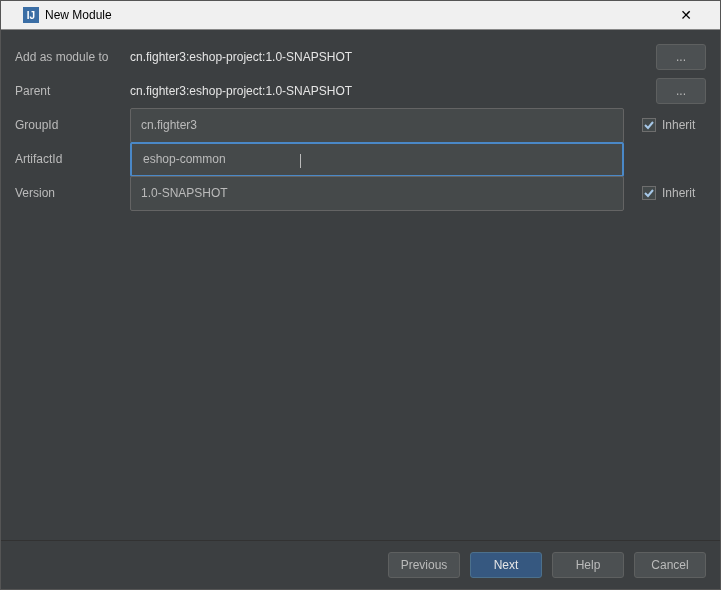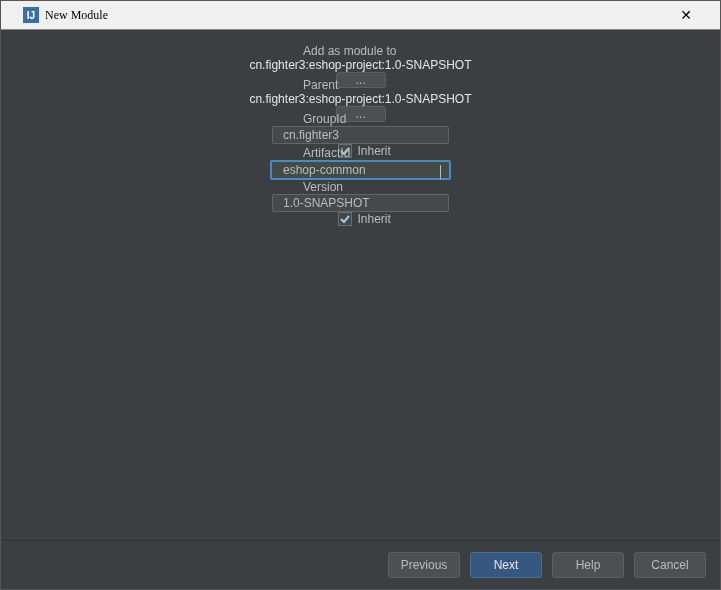--- a/index.html
+++ b/index.html
@@ -1,30 +1,30 @@
 <!DOCTYPE html>
 <html><head>
 <meta charset="utf-8">
 <style>
   html,body{margin:0;padding:0;width:721px;height:590px;overflow:hidden;background:#3c3f41;font-family:"Segoe UI",Arial,sans-serif;font-size:12px;color:#bbbbbb;}
   .window{width:721px;height:590px;display:flex;flex-direction:column;border:1px solid #555;box-sizing:border-box;}
   .titlebar{height:28px;background:#f0f0f0;display:flex;align-items:center;padding:0 22px;color:#000;border-bottom:1px solid #888;}
   .titlebar .icon{width:16px;height:16px;background:#3b6ea5;display:flex;align-items:center;justify-content:center;margin-right:6px;}
   .titlebar .icon span{font-size:10px;font-weight:bold;color:#fff;}
-  .titlebar .title{flex:0 0 auto;font-size:12px;font-family:Liberation Serif, serif;}
+  .titlebar .title{flex:0 0 auto;font-size:12px;}
   .titlebar .spacer{flex:1;}
   .titlebar .close{font-size:14px;padding:0 6px;cursor:default;}
   .content{flex:1;background:#3c3f41;padding:14px 14px 8px 14px;display:flex;flex-direction:column;}
-  .row{display:flex;align-items:center;height:26px;margin-bottom:8px;flex-direction:column;}
+  .row{display:flex;align-items:center;height:26px;margin-bottom:8px;}
   .label{width:115px;color:#bbbbbb;}
   .valtext{flex:0 0 auto;color:#e5e5e5;}
   .middle{flex:1;}
   .btn{height:24px;min-width:70px;background:#4c5052;border:1px solid #5e6060;color:#bbbbbb;display:flex;align-items:center;justify-content:center;border-radius:3px;cursor:default;}
   .btn.small{min-width:48px;}
-  .field{flex:1;height:20px;box-sizing:border-box;background:#45494a;border:1px solid #646464;color:#bbbbbb;padding:0 8px;border-radius:2px;display:flex;align-items:center;}
+  .field{flex:1;height:35px;box-sizing:border-box;background:#45494a;border:1px solid #646464;color:#bbbbbb;padding:0 8px;border-radius:2px;display:flex;align-items:center;}
   .field.focused{border:2px solid #4a88c7;padding:0 9px;}
   input.txt{background:transparent;border:none;outline:none;color:#bbbbbb;font-size:12px;width:100%;font-family:inherit;}
   .inherit{display:flex;align-items:flex-end;margin-left:18px;min-width:64px;}
   .chk{width:14px;height:14px;border:1px solid #6e6e6e;background:#43494a;display:flex;align-items:center;justify-content:center;margin-right:6px;box-sizing:border-box;}
   .chk svg{width:10px;height:10px;}
   .footer{height:48px;border-top:1px solid #323232;display:flex;align-items:center;justify-content:flex-end;padding:0 14px;background:#3c3f41;gap:10px;margin-top:11px;}
   .btn.primary{background:#365880;border:1px solid #4c708c;color:#e6e6e6;}
   .caret{position:relative;}
   .caret::after{content:"";position:absolute;right:-1px;top:3px;width:1px;height:14px;background:#bbbbbb;animation:blink 1s step-end infinite;}
   @keyframes blink{50%{opacity:0;}}

